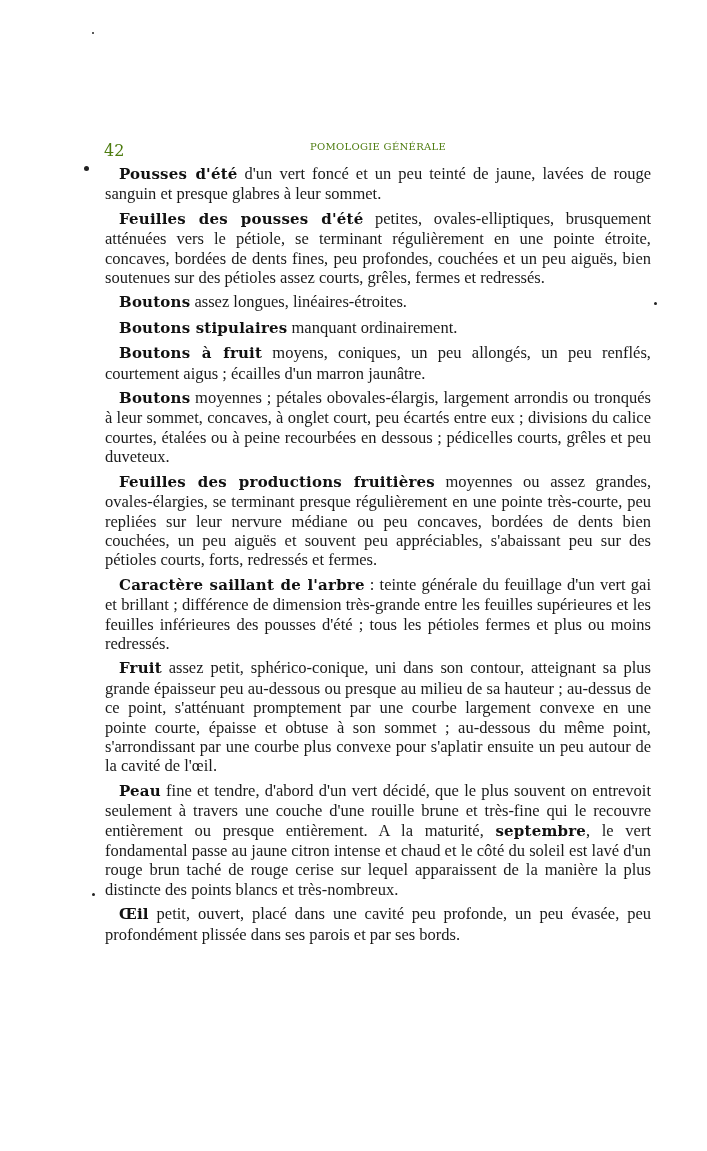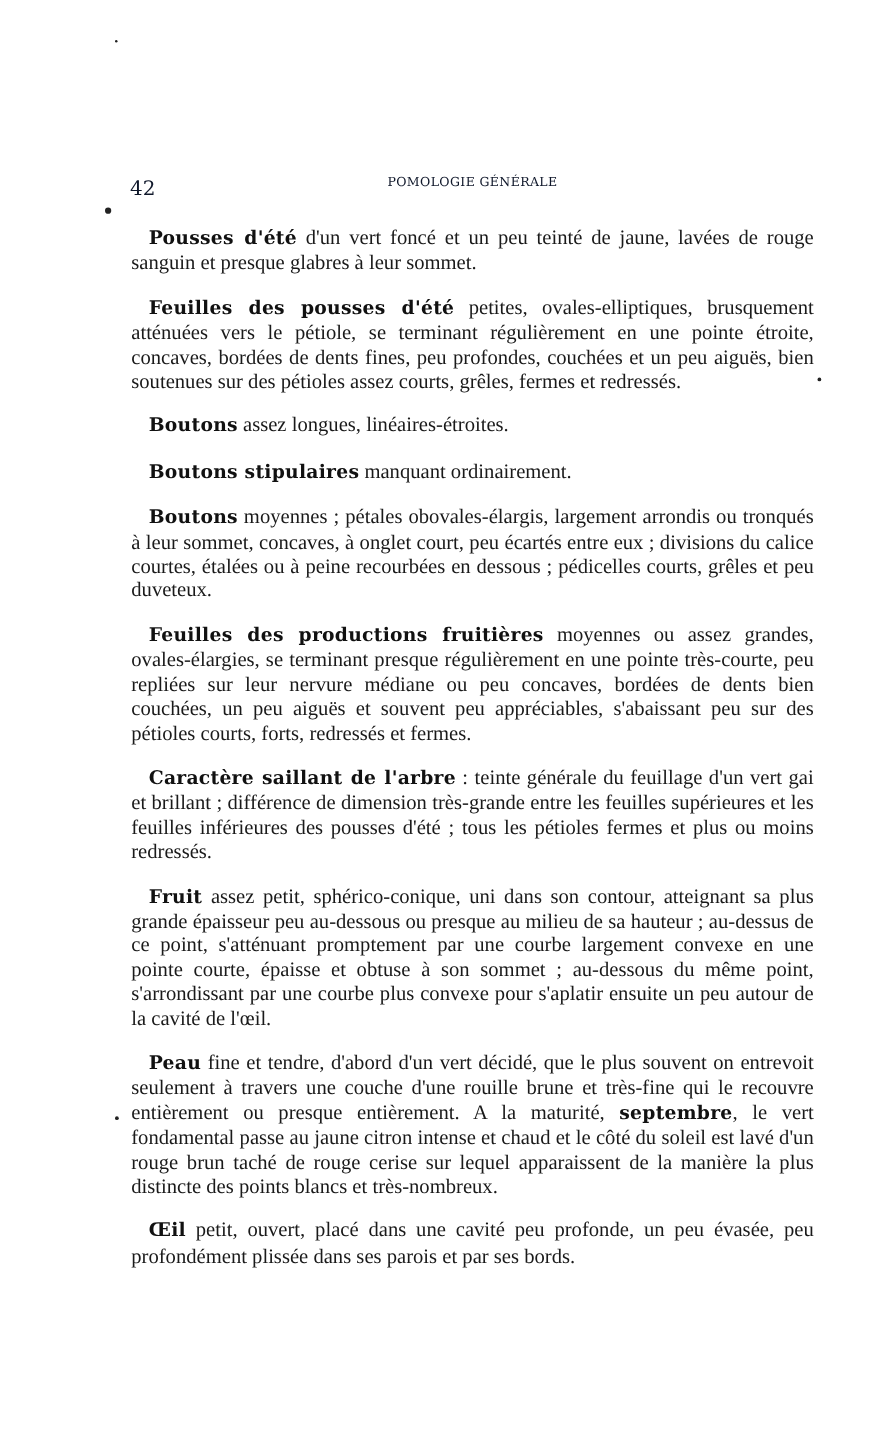--- a/index.html
+++ b/index.html
@@ -2,50 +2,51 @@
 <html><head>
 <meta charset="utf-8">
 <style>
   html, body { margin: 0; padding: 0; background: #ffffff; }
   body { width: 707px; height: 1151px; position: relative; overflow: hidden; }
   .page {
     position: absolute; left: 0; top: 0; width: 707px; height: 1151px; background: #fff;
   }
   .header {
     position: absolute; top: 141px; left: 104px; width: 548px; height: 22px;
-    font-family: "DejaVu Serif", serif; color: #0f172a;
+    font-family: "DejaVu Serif", serif; color: #4d7c0f;
   }
   .page-number { position: absolute; left: 0; top: 0; font-size: 16px; }
   .running-title { position: absolute; left: 0; right: 0; text-align: center; font-size: 10px; letter-spacing: 0.3px; top: 0; }
   .body-text {
     position: absolute; top: 164px; left: 105px; width: 546px;
     font-family: "Liberation Serif", serif; font-size: 16.5px; line-height: 19.4px;
     color: #1a1a1a; text-align: justify;
   }
-  .para { margin: 16px 0 5px 0; text-indent: 14px; }
+  .para { margin: 0 0 5px 0; text-indent: 14px; }
   .term {
     font-family: "DejaVu Serif", serif; font-weight: bold; font-size: 15px;
     color: #111; letter-spacing: 0.2px;
   }
   .speck { position: absolute; background: #222; border-radius: 50%; }
 </style>
 </head>
 <body>
 
 <div class="page">
   <div class="header">
     <span class="page-number">42</span>
     <div class="running-title">POMOLOGIE GÉNÉRALE</div>
   </div>
 
   <div class="body-text">
     <p class="para"><span class="term">Pousses d'été</span><span> d'un vert foncé et un peu teinté de jaune, lavées de rouge sanguin et presque glabres à leur sommet.</span></p>
     <p class="para"><span class="term">Feuilles des pousses d'été</span><span> petites, ovales-elliptiques, brusquement atténuées vers le pétiole, se terminant régulièrement en une pointe étroite, concaves, bordées de dents fines, peu profondes, couchées et un peu aiguës, bien soutenues sur des pétioles assez courts, grêles, fermes et redressés.</span></p>
     <p class="para"><span class="term">Boutons</span><span> assez longues, linéaires-étroites.</span></p>
     <p class="para"><span class="term">Boutons stipulaires</span><span> manquant ordinairement.</span></p>
+    <p class="para"><span class="term">Boutons à fruit</span><span> moyens, coniques, un peu allongés, un peu renflés, courtement aigus ; écailles d'un marron jaunâtre.</span></p>
     <p class="para"><span class="term">Boutons</span><span> moyennes ; pétales obovales-élargis, largement arrondis ou tronqués à leur sommet, concaves, à onglet court, peu écartés entre eux ; divisions du calice courtes, étalées ou à peine recourbées en dessous ; pédicelles courts, grêles et peu duveteux.</span></p>
     <p class="para"><span class="term">Feuilles des productions fruitières</span><span> moyennes ou assez grandes, ovales-élargies, se terminant presque régulièrement en une pointe très-courte, peu repliées sur leur nervure médiane ou peu concaves, bordées de dents bien couchées, un peu aiguës et souvent peu appréciables, s'abaissant peu sur des pétioles courts, forts, redressés et fermes.</span></p>
     <p class="para"><span class="term">Caractère saillant de l'arbre</span><span> : teinte générale du feuillage d'un vert gai et brillant ; différence de dimension très-grande entre les feuilles supérieures et les feuilles inférieures des pousses d'été ; tous les pétioles fermes et plus ou moins redressés.</span></p>
     <p class="para"><span class="term">Fruit</span><span> assez petit, sphérico-conique, uni dans son contour, atteignant sa plus grande épaisseur peu au-dessous ou presque au milieu de sa hauteur ; au-dessus de ce point, s'atténuant promptement par une courbe largement convexe en une pointe courte, épaisse et obtuse à son sommet ; au-dessous du même point, s'arrondissant par une courbe plus convexe pour s'aplatir ensuite un peu autour de la cavité de l'œil.</span></p>
     <p class="para"><span class="term">Peau</span><span> fine et tendre, d'abord d'un vert décidé, que le plus souvent on entrevoit seulement à travers une couche d'une rouille brune et très-fine qui le recouvre entièrement ou presque entièrement. A la maturité, </span><span class="term">septembre</span><span>, le vert fondamental passe au jaune citron intense et chaud et le côté du soleil est lavé d'un rouge brun taché de rouge cerise sur lequel apparaissent de la manière la plus distincte des points blancs et très-nombreux.</span></p>
     <p class="para"><span class="term">Œil</span><span> petit, ouvert, placé dans une cavité peu profonde, un peu évasée, peu profondément plissée dans ses parois et par ses bords.</span></p>
   </div>
 
   <span class="speck" style="left:84px;top:166px;width:5px;height:5px;"></span>
   <span class="speck" style="left:654px;top:302px;width:3px;height:3px;"></span>

